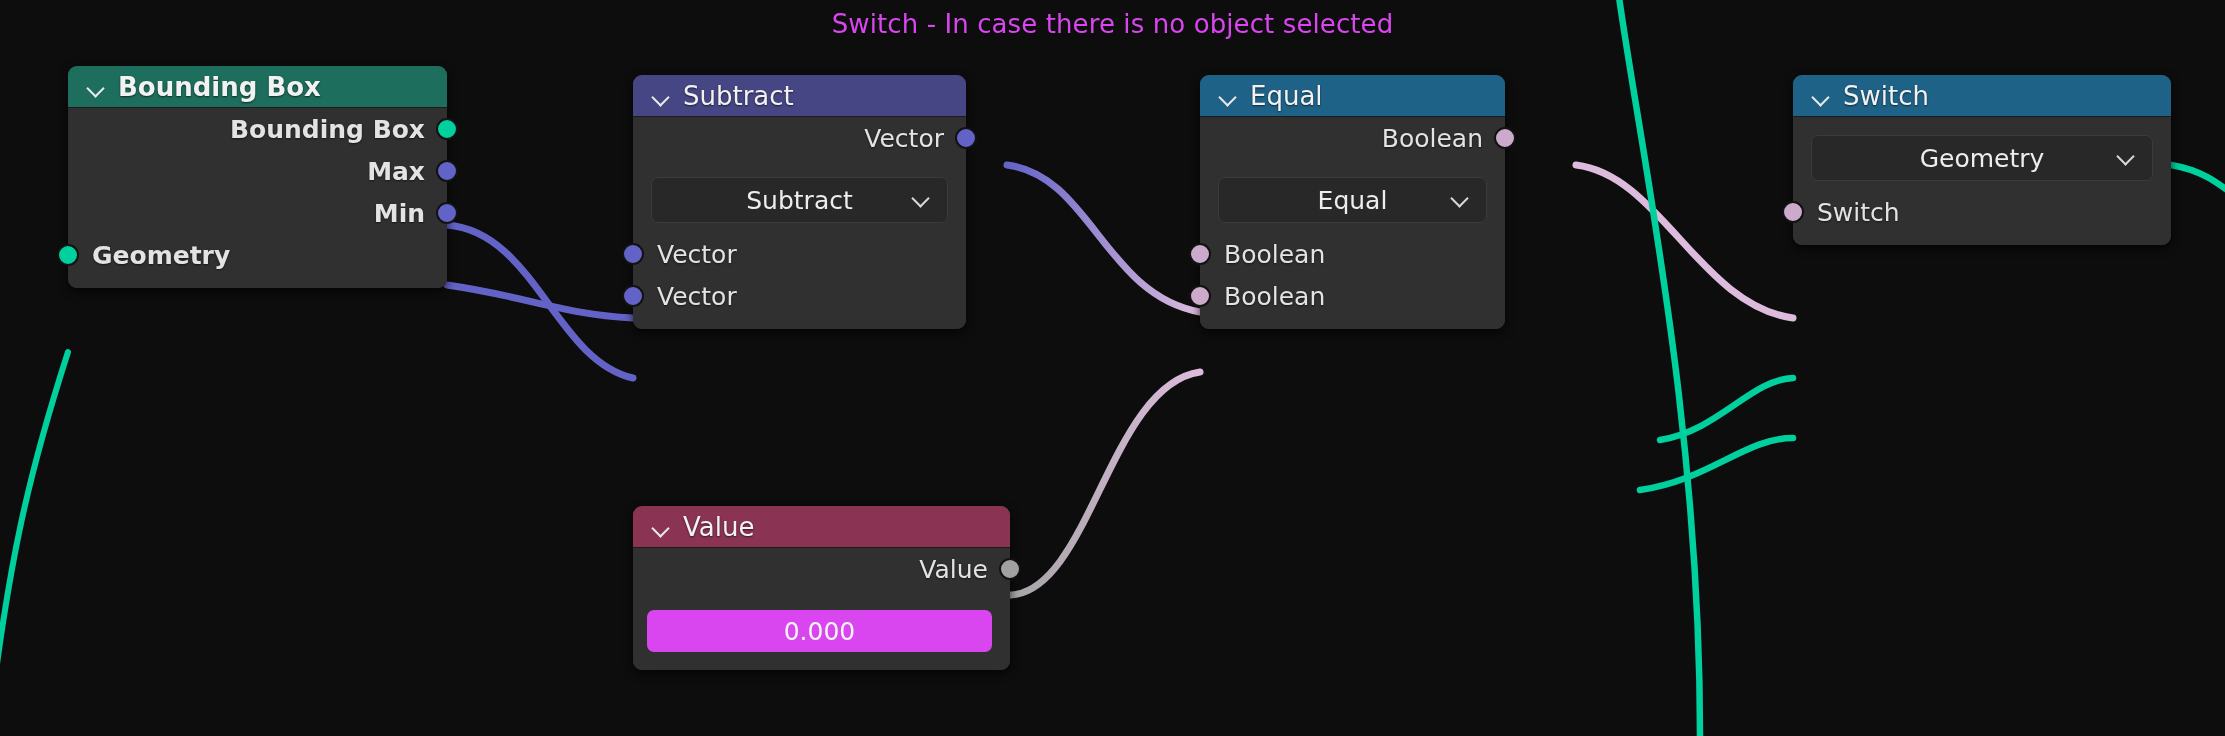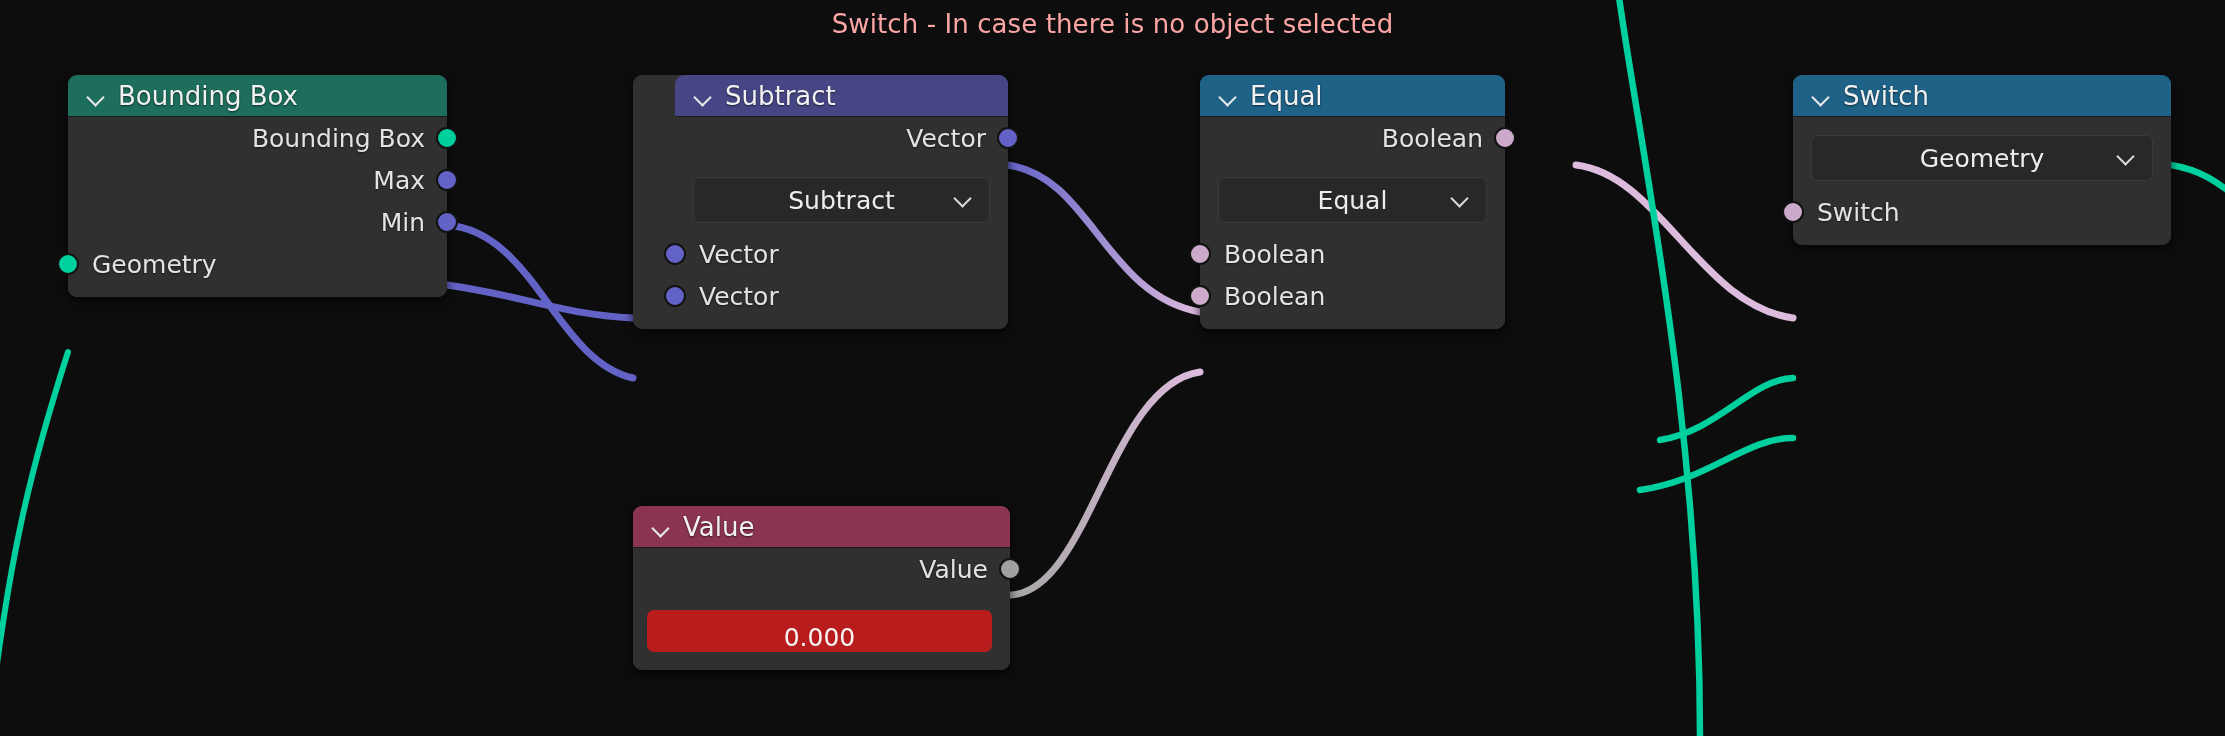--- a/index.html
+++ b/index.html
@@ -123,36 +123,36 @@
     left: 1px; top: 1px;
     width: 11px; height: 11px;
     border-right: 2.4px solid #d8d8d8;
     border-bottom: 2.4px solid #d8d8d8;
     transform: rotate(45deg);
   }
   
   .numfield {
     margin: 10px 18px 6px 14px;
     height: 42px;
-    background: #b91c1c;
+    background: #d946ef;
     border-radius: 7px;
     display: flex;
-    align-items: flex-end;
+    align-items: center;
     justify-content: center;
     font-size: 25px;
     color: #f4f4f4;
   }
   
   #page-title {
     position: absolute;
     left: 0; right: 0;
     top: 9px;
     text-align: center;
     font-size: 26px;
-    color: #fca5a5;
+    color: #d946ef;
     z-index: 3;
     letter-spacing: .1px;
   }
   
   .spacer { height: 10px; }
 </style>
 </head>
 <body>
 
 <div id="canvas">
@@ -197,21 +197,21 @@
 
     <path d="M 1660,440 C 1720,430 1750,380 1793,378" fill="none" stroke="#00cf9e" stroke-width="6.5" stroke-linecap="round"></path>
 
     <path d="M 1640,490 C 1710,480 1745,438 1793,438" fill="none" stroke="#00cf9e" stroke-width="6.5" stroke-linecap="round"></path>
 
     <path d="M 2171,165 C 2200,170 2215,180 2240,200" fill="none" stroke="#00cf9e" stroke-width="6.5" stroke-linecap="round"></path>
   </svg>
 
   <div id="page-title">Switch - In case there is no object selected</div>
 
-  <div class="node" style="left:68px; top:75px; width:379px;">
+  <div class="node" style="left:68px; top:66px; width:379px;font-weight:bold;">
     <div class="node-header" style="background:#1d6e5c;">
       <span class="chev"></span>
       <span>Bounding Box</span>
     </div>
     <div class="node-body">
       <div class="row out">
         <span>Bounding Box</span>
         <span class="sock right" style="background:#00cf9e;"></span>
       </div>
       <div class="row out">
@@ -222,21 +222,21 @@
         <span>Min</span>
         <span class="sock right" style="background:#6363c7;"></span>
       </div>
       <div class="row in">
         <span class="sock left" style="background:#00cf9e;"></span>
         <span>Geometry</span>
       </div>
     </div>
   </div>
 
-  <div class="node" style="left:633px; top:75px; width:333px;padding-left:42px;">
+  <div class="node" style="left:633px; top:75px; width:333px;">
     <div class="node-header" style="background:#464685;">
       <span class="chev"></span>
       <span>Subtract</span>
     </div>
     <div class="node-body">
       <div class="row out">
         <span>Vector</span>
         <span class="sock right" style="background:#6363c7;"></span>
       </div>
       <div class="spacer"></div>

